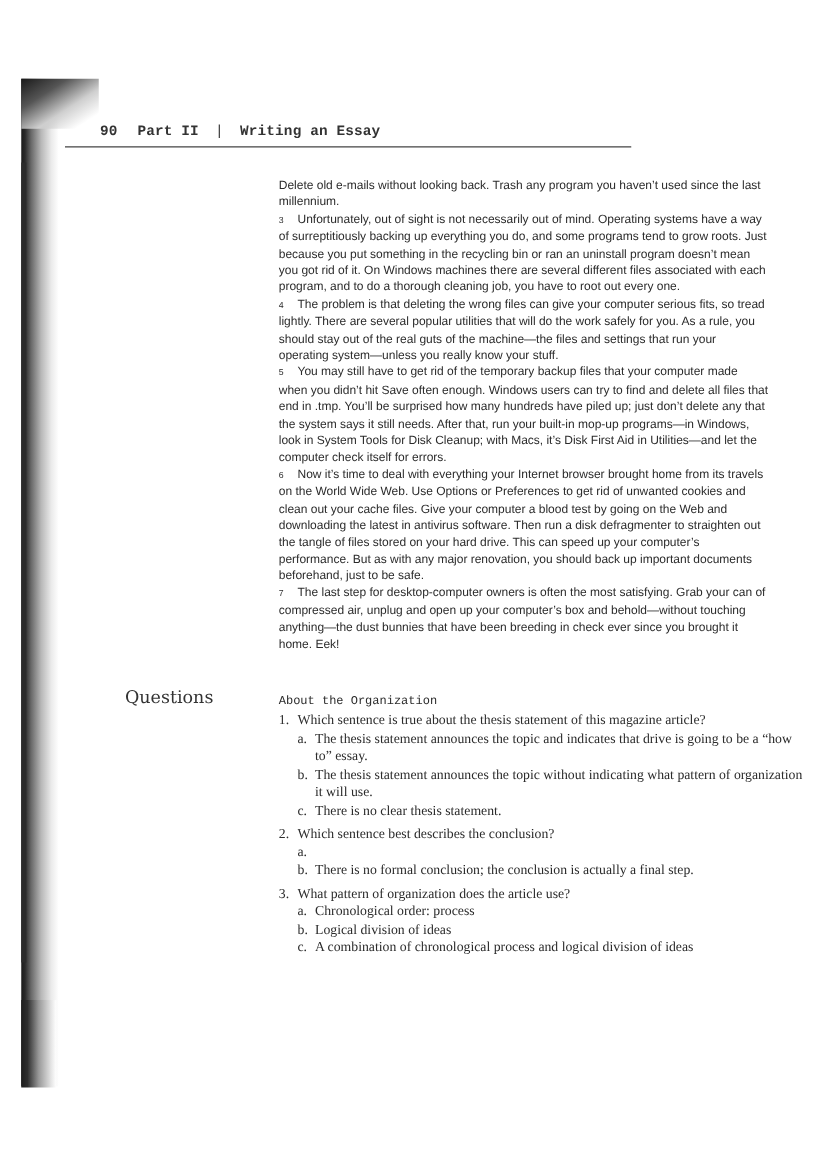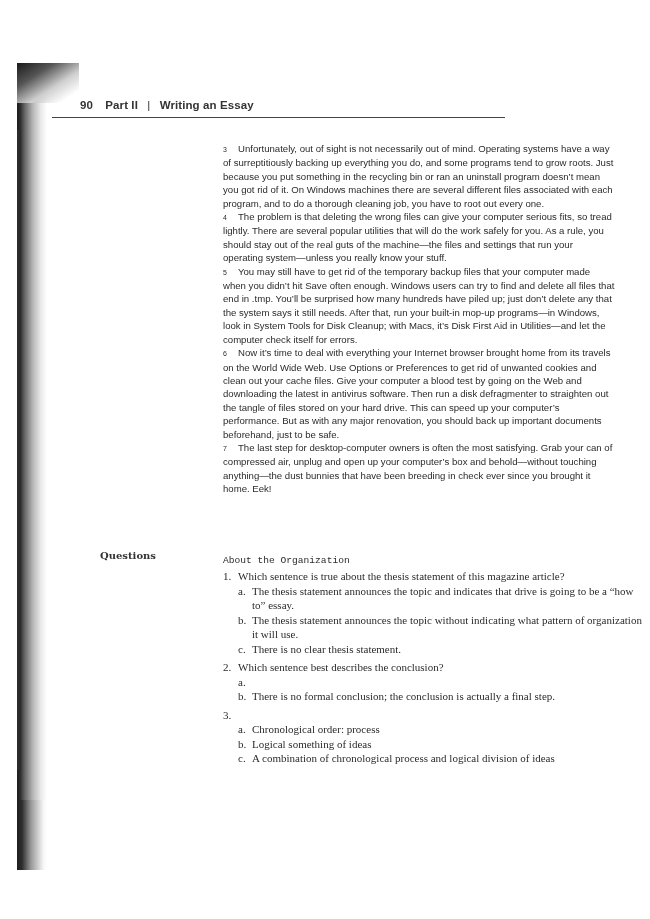--- a/index.html
+++ b/index.html
@@ -17,38 +17,38 @@
   }
   .scan-edge-mid {
     position:absolute; left:17px; top:130px; width:4px; height:640px; background:#2b2b2b;
   }
   .scan-edge-bot {
     position:absolute; left:17px; top:800px; width:28px; height:70px;
     background: linear-gradient(to right, #1e1e1e 0px, #2e2e2e 5px, #999 14px, #e5e5e5 24px, #fff 28px);
   }
   .running-head {
     position:absolute; left:80px; top:99px; height:18px;
-    font-family:Liberation Sans, sans-serif; font-size:11.5px; font-weight:bold; color:#333;
+    font-family:Liberation Mono, monospace; font-size:11.5px; font-weight:bold; color:#333;
     white-space:nowrap; letter-spacing:0.1px;
   }
   .running-head .pg { margin-right:9px; }
   .running-head .part { margin-right:6px; }
   .running-head .sep { margin-right:6px; font-weight:normal; }
   .head-rule {
     position:absolute; left:52px; top:117px; width:453px; height:1px; background:#444;
   }
   .essay {
     position:absolute; left:223px; top:142px; width:392px;
     font-size:9.6px; line-height:13.4px; color:#2b2b2b;
   }
   .essay p { margin:0; }
   .pnum { font-size:7px; display:inline-block; width:12px; margin-right:3px; }
   .side-head {
     position:absolute; left:100px; top:550px;
-    font-family:"DejaVu Serif", serif; font-weight:bold; font-size:10px; color:#333;
+    font-family:"DejaVu Serif", serif; font-weight:normal; font-size:14px; color:#333;
   }
   .questions {
     position:absolute; left:223px; top:554px; width:420px; color:#2b2b2b;
   }
   .section-title { font-family:Liberation Mono, monospace; font-size:9.6px; line-height:13px; margin:0 0 2px 0; }
   .q { font-family:"Liberation Serif", serif; font-size:11px; line-height:14.5px; margin-bottom:4px; }
   .q .stem { display:flex; }
   .q .num { width:15px; flex:none; }
   .opts { margin-left:15px; }
   .opt { display:flex; }
@@ -64,20 +64,23 @@
 
 <div class="running-head">
   <span class="pg">90</span>
   <span class="part">Part II</span>
   <span class="sep">|</span>
   <span>Writing an Essay</span>
 </div>
 <div class="head-rule"></div>
 
 <div class="essay">
+  <p>
+    <span>Delete old e-mails without looking back. Trash any program you haven’t used since the last millennium.</span>
+  </p>
   <p>
     <span class="pnum">3</span><span>Unfortunately, out of sight is not necessarily out of mind. Operating systems have a way of surreptitiously backing up everything you do, and some programs tend to grow roots. Just because you put something in the recycling bin or ran an uninstall program doesn’t mean you got rid of it. On Windows machines there are several different files associated with each program, and to do a thorough cleaning job, you have to root out every one.</span>
   </p>
   <p>
     <span class="pnum">4</span><span>The problem is that deleting the wrong files can give your computer serious fits, so tread lightly. There are several popular utilities that will do the work safely for you. As a rule, you should stay out of the real guts of the machine—the files and settings that run your operating system—unless you really know your stuff.</span>
   </p>
   <p>
     <span class="pnum">5</span><span>You may still have to get rid of the temporary backup files that your computer made when you didn’t hit Save often enough. Windows users can try to find and delete all files that end in .tmp. You’ll be surprised how many hundreds have piled up; just don’t delete any that the system says it still needs. After that, run your built-in mop-up programs—in Windows, look in System Tools for Disk Cleanup; with Macs, it’s Disk First Aid in Utilities—and let the computer check itself for errors.</span>
   </p>
   <p>
@@ -126,29 +129,30 @@
       <div class="opt">
         <span class="let">b.</span>
         <span>There is no formal conclusion; the conclusion is actually a final step.</span>
       </div>
     </div>
   </div>
 
   <div class="q">
     <div class="stem">
       <span class="num">3.</span>
+      <span>What pattern of organization does the article use?</span>
     </div>
     <div class="opts">
       <div class="opt">
         <span class="let">a.</span>
         <span>Chronological order: process</span>
       </div>
       <div class="opt">
         <span class="let">b.</span>
-        <span>Logical something of ideas</span>
+        <span>Logical division of ideas</span>
       </div>
       <div class="opt">
         <span class="let">c.</span>
         <span>A combination of chronological process and logical division of ideas</span>
       </div>
     </div>
   </div>
 </div>
 
 </body></html>

